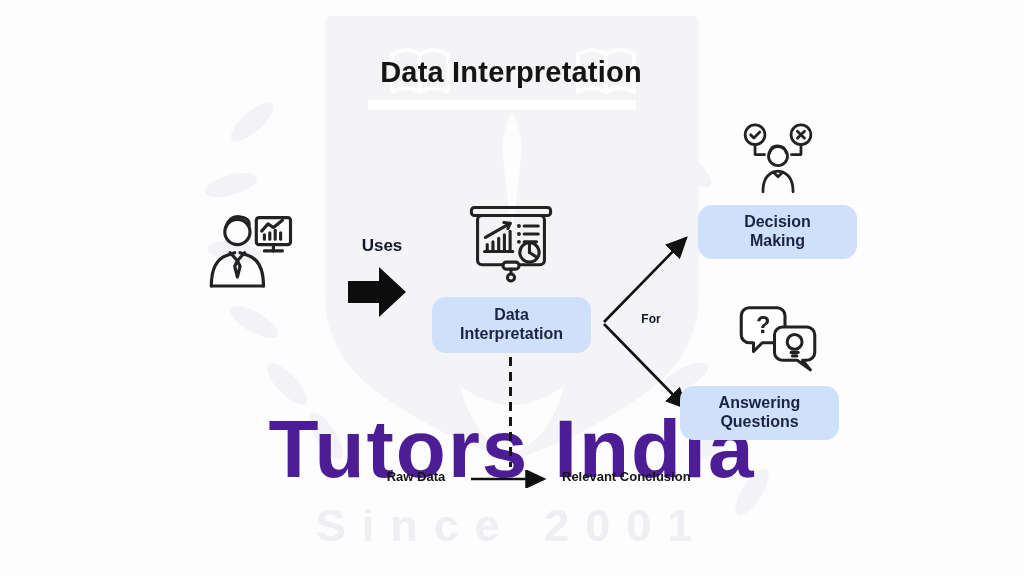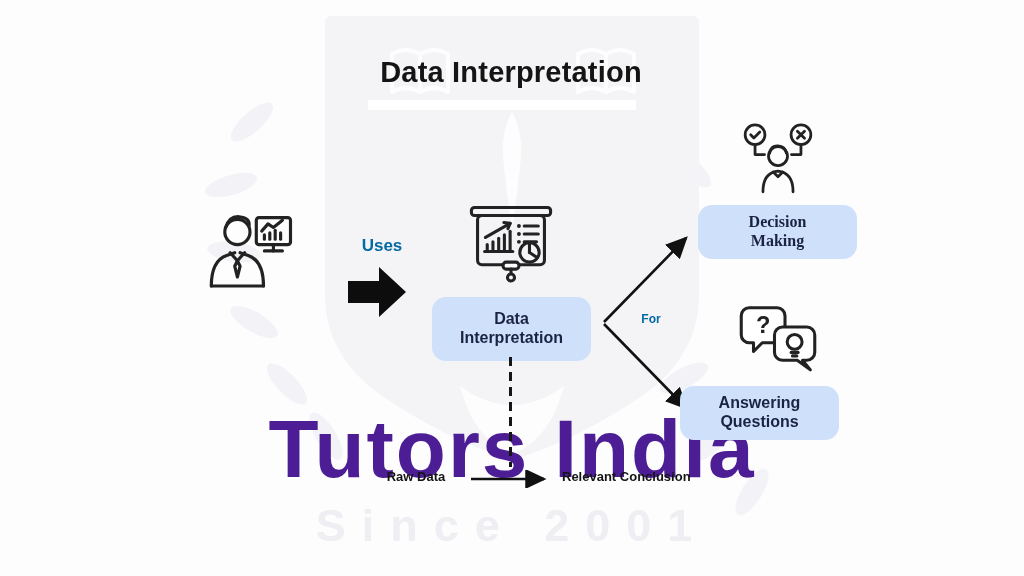--- a/index.html
+++ b/index.html
@@ -18,21 +18,21 @@
     font-size:82px;font-weight:700;color:#4c1d95;letter-spacing:2px;user-select:none;}
   .wm-tagline{position:absolute;left:0;top:500px;width:1024px;text-align:center;z-index:1;
     font-size:45px;font-weight:700;color:#eeeef3;letter-spacing:16px;user-select:none;}
   
   .content{position:absolute;left:0;top:0;width:1024px;height:576px;z-index:2;border-radius:17px;}
   .page-title{position:absolute;left:330px;top:56px;width:362px;text-align:center;
     font-size:29px;font-weight:700;color:var(--title-text);letter-spacing:.2px;}
   .node{position:absolute;background:var(--node-bg);border-radius:14px;
     display:flex;align-items:center;justify-content:center;text-align:center;}
   .node-label{font-size:16px;font-weight:700;color:var(--node-text);line-height:1.18;white-space:pre-line;}
-  .edge-label{position:absolute;font-weight:700;color:#0369a1;}
+  .edge-label{position:absolute;font-weight:700;color:#0f172a;}
   .flow-label{position:absolute;font-size:13px;font-weight:700;color:#141414;}
   .icon{position:absolute;}
   .dashed-v{position:absolute;left:509px;top:357px;width:3px;height:110px;
     background:repeating-linear-gradient(to bottom,#151515 0 9px,transparent 9px 15px);}
 </style>
 </head>
 <body>
 
 <div class="stage">
 
@@ -118,21 +118,21 @@
         <line x1="65" y1="43" x2="79" y2="43"></line>
         <circle cx="71" cy="55" r="11"></circle>
         <line x1="71" y1="55" x2="71" y2="44.5"></line>
         <line x1="71" y1="55" x2="80" y2="61"></line>
         <rect x="41" y="66" width="18" height="8" rx="3.5" fill="#fff"></rect>
         <line x1="50" y1="74" x2="50" y2="79"></line>
         <circle cx="50" cy="83.5" r="4"></circle>
       </g>
     </svg>
 
-    <div class="node" style="left:432px;top:297px;width:159px;height:64px;">
+    <div class="node" style="left:432px;top:297px;width:159px;height:56px;">
       <span class="node-label">Data
 Interpretation</span>
     </div>
 
     <svg class="icon" style="left:596px;top:224px;" width="104" height="196" viewBox="0 0 104 196">
       <defs>
         <marker id="ah" markerWidth="9" markerHeight="8" refX="7.5" refY="4" orient="auto">
           <path d="M0,0 L8.5,4 L0,8 Z" fill="#111"></path>
         </marker>
       </defs>
@@ -149,21 +149,21 @@
         <path d="M72.5,11.5 l9,9 M81.5,11.5 l-9,9"></path>
         <path d="M19,28.5 V41 H31"></path>
         <path d="M77,28.5 V41 H65"></path>
         <circle cx="48" cy="43" r="12"></circle>
         <path d="M37.5,39 Q39,29.5 48,30 Q57,30.5 58.5,39"></path>
         <path d="M29,88 Q29,64 48,62 Q67,64 67,88"></path>
         <path d="M42,63 L48,69 L54,63"></path>
       </g>
     </svg>
 
-    <div class="node" style="left:698px;top:205px;width:159px;height:54px;font-family:Liberation Serif, serif;">
+    <div class="node" style="left:698px;top:205px;width:159px;height:54px;">
       <span class="node-label">Decision
 Making</span>
     </div>
 
     <svg class="icon" style="left:736px;top:304px;" width="84" height="74" viewBox="0 0 96 84">
       <g stroke="#222" stroke-width="3.5" stroke-linecap="round" stroke-linejoin="round">
         <path d="M15,4 h32 a9,9 0 0 1 9,9 v22 a9,9 0 0 1 -9,9 h-17 l-10,10 v-10 h-5 a9,9 0 0 1 -9,-9 v-22 a9,9 0 0 1 9,-9 z" fill="#fff"></path>
         <text x="31" y="33" font-size="27" font-weight="bold" fill="#222" stroke="none" text-anchor="middle" font-family="'Liberation Sans',sans-serif">?</text>
         <path d="M53,26 h28 a9,9 0 0 1 9,9 v20 a9,9 0 0 1 -9,9 h-5 l9,11 -15,-11 h-17 a9,9 0 0 1 -9,-9 v-20 a9,9 0 0 1 9,-9 z" fill="#fff"></path>
         <circle cx="67" cy="43" r="8.5" fill="none"></circle>

